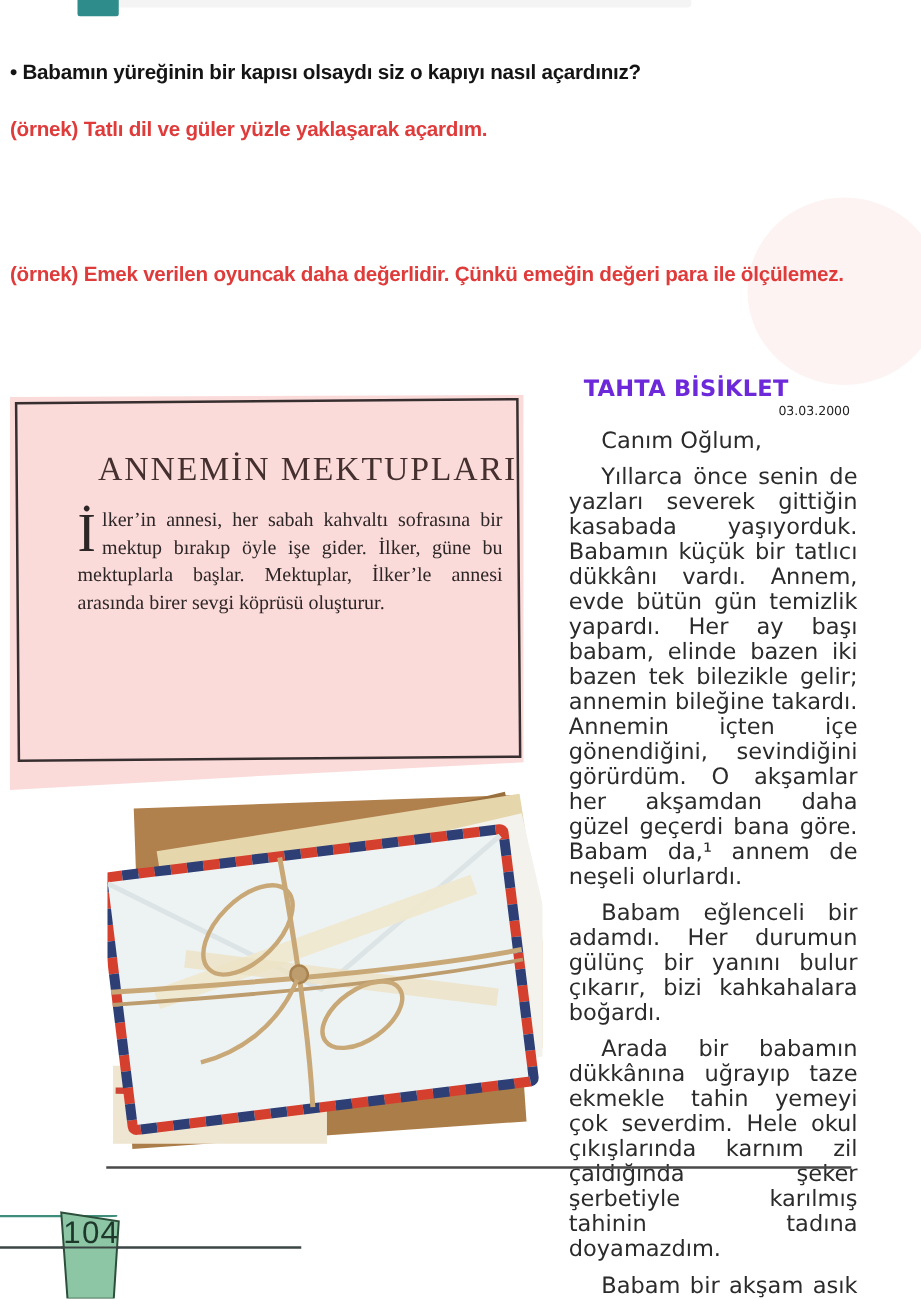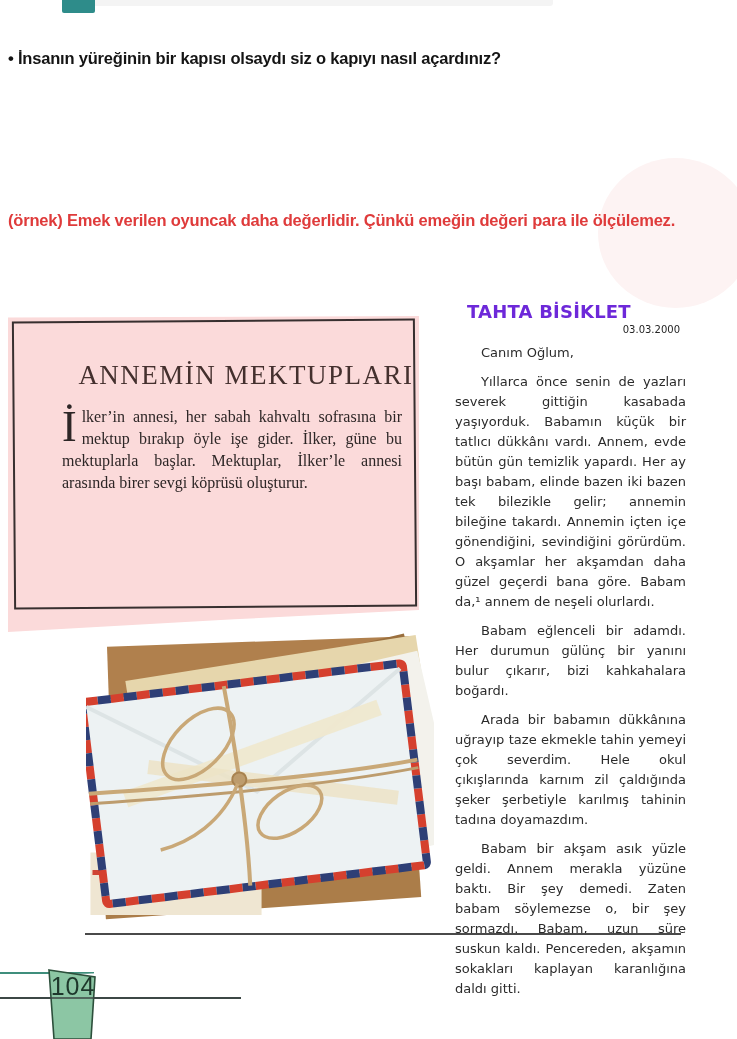--- a/index.html
+++ b/index.html
@@ -36,21 +36,21 @@
 
   
   .photo{position:absolute;left:86px;top:626px;width:348px;height:306px;}
 
   
   .letter-col{position:absolute;left:455px;top:301px;width:231px;}
   .letter-title{font-size:18px;font-weight:700;color:#6d28d9;letter-spacing:0.2px;
         font-family:"DejaVu Sans",sans-serif;margin:0 0 2px 12px;}
   .letter-date{font-size:10px;color:#242424;text-align:right;padding-right:6px;
         font-family:"DejaVu Sans",sans-serif;margin:0 0 8px 0;}
-  .letter-body p{font-family:"DejaVu Sans",sans-serif;font-size:13px;line-height:20px;
+  .letter-body p{font-family:"DejaVu Sans",sans-serif;font-size:18px;line-height:20px;
         color:#2b2b2b;text-align:justify;text-indent:26px;margin:0 0 9px 0;}
   .letter-body p.salutation{text-align:left;}
 
   
   .footnote-rule{position:absolute;left:85px;top:933px;width:596px;border-top:2px solid #4a4a4a;}
   .footnote{position:absolute;left:85px;top:941px;width:600px;font-family:"DejaVu Sans",sans-serif;
         font-style:italic;font-size:12.5px;color:#1f1f1f;}
 
   
   .teal-swoosh{position:absolute;left:0;top:972px;width:94px;border-top:2px solid #3f8e7c;border-radius:0 0 40% 0;}
@@ -61,21 +61,22 @@
 </style>
 </head>
 <body>
 
 <div id="page">
 
   <div class="top-strip"></div>
   <div class="top-tab"></div>
   <div class="faint-circle"></div>
 
-  <div id="q1" class="qa black nowrap">• İnsanın yüreğinin bir kapısı olsaydı siz o kapıyı nasıl açardınız?</div>
+  <div id="q1" class="qa black nowrap">• Babamın yüreğinin bir kapısı olsaydı siz o kapıyı nasıl açardınız?</div>
+  <div id="a1" class="qa red nowrap">(örnek) Tatlı dil ve güler yüzle yaklaşarak açardım.</div>
   <div id="a2" class="qa red nowrap">(örnek) Emek verilen oyuncak daha değerlidir. Çünkü emeğin değeri para ile ölçülemez.</div>
 
   <div class="pink-bg"></div>
   <div class="intro-border"></div>
   <div class="intro-title">ANNEMİN MEKTUPLARI</div>
   <div class="intro-text">
     <p><span class="dropcap">İ</span><span>lker’in annesi, her sabah kahvaltı sofrasına bir mektup bırakıp öyle işe gider. İlker, güne bu mektuplarla başlar. Mektuplar, İlker’le annesi arasında birer sevgi köprüsü oluşturur.</span></p>
   </div>
 
   <svg class="photo" viewBox="0 0 345 304" xmlns="http://www.w3.org/2000/svg">

